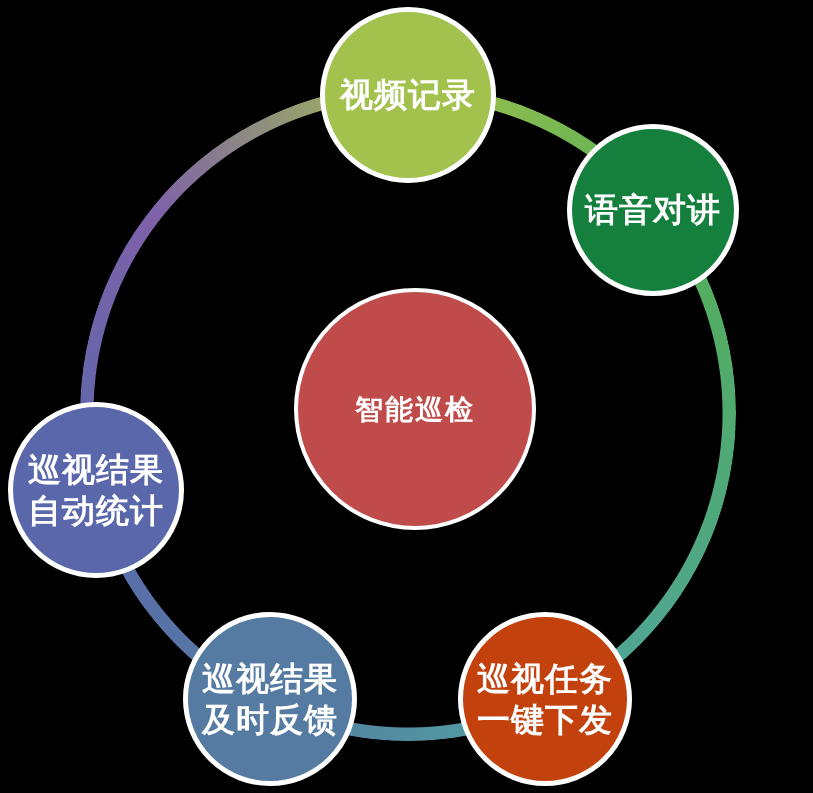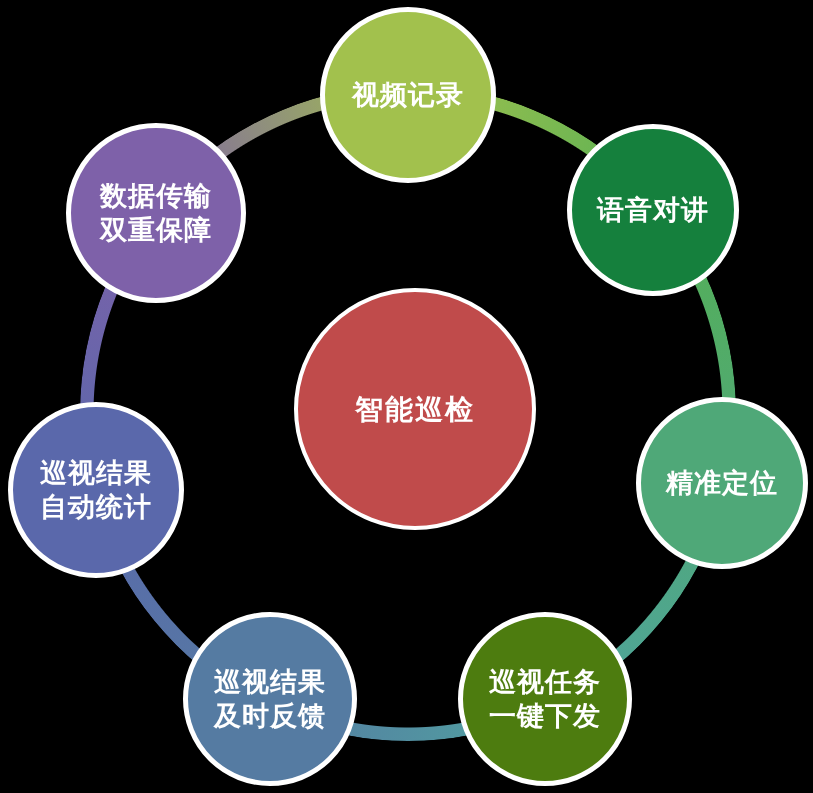--- a/index.html
+++ b/index.html
@@ -41,21 +41,21 @@
     display: flex;
     align-items: center;
     justify-content: center;
     text-align: center;
     z-index: 2;
   }
 
   .label {
     color: #ffffff;
     font-weight: bold;
-    font-size: 27px;
+    font-size: 33px;
     line-height: 1.25;
     letter-spacing: 1px;
     white-space: pre-line;
   }
 
   .node.center {
     left: 294px;
     top: 288px;
     width: 242px;
     height: 242px;
@@ -87,37 +87,30 @@
   </div>
 
   <div class="node pos0" style="background-color: rgb(162, 193, 77);">
     <span class="label">视频记录</span>
   </div>
 
   <div class="node pos1" style="background-color: #15803d;">
     <span class="label">语音对讲</span>
   </div>
 
-  <div class="node pos2" style="background-color: rgb(79, 168, 120);">
-    <span class="label">精准定位</span>
-  </div>
 
-  <div class="node pos3" style="background-color: #4d7c0f;">
+  <div class="node pos3" style="background-color: #c2410c;">
     <span class="label">巡视任务
 一键下发</span>
   </div>
 
   <div class="node pos4" style="background-color: rgb(85, 123, 162);">
     <span class="label">巡视结果
 及时反馈</span>
   </div>
 
   <div class="node pos5" style="background-color: rgb(90, 104, 171);">
     <span class="label">巡视结果
 自动统计</span>
   </div>
 
-  <div class="node pos6" style="background-color: rgb(126, 97, 169);">
-    <span class="label">数据传输
-双重保障</span>
-  </div>
 
 </div>
 
 </body></html>

